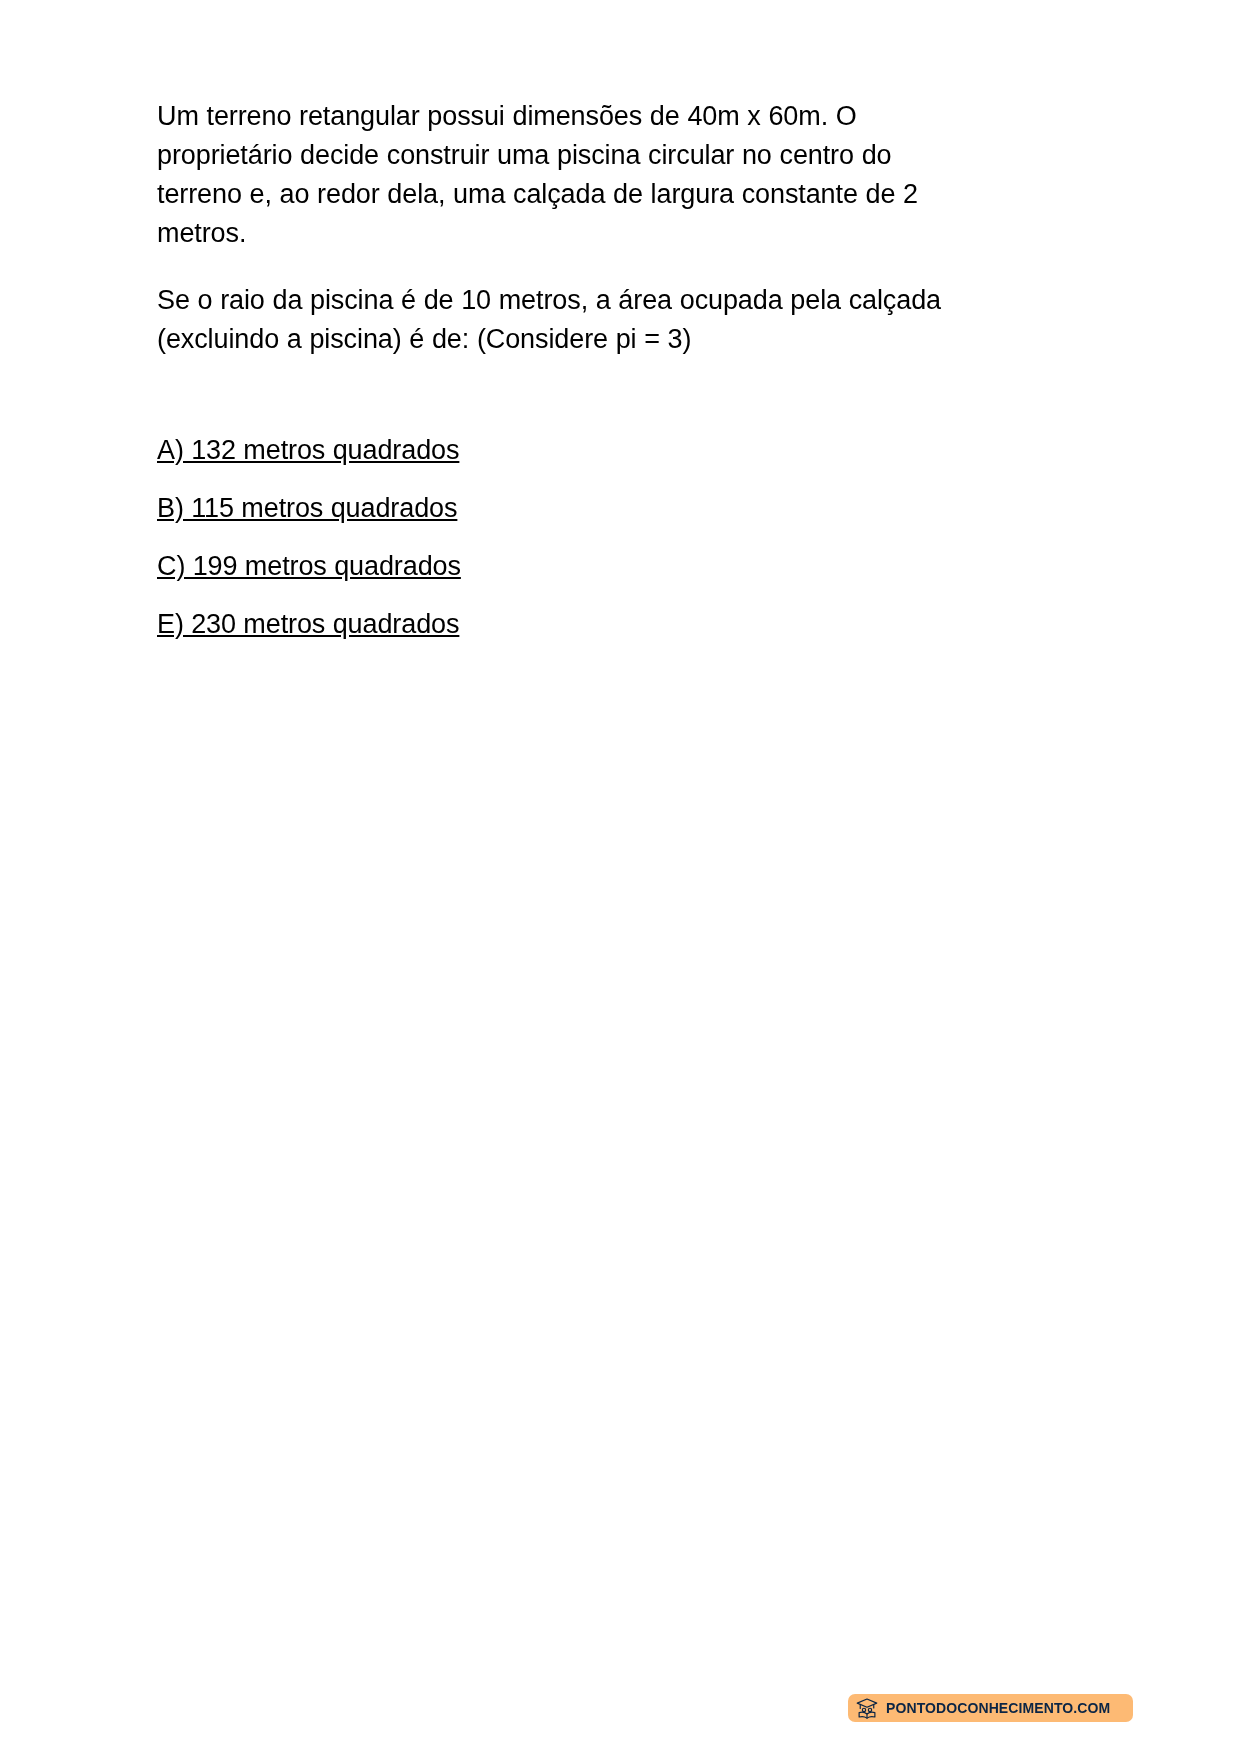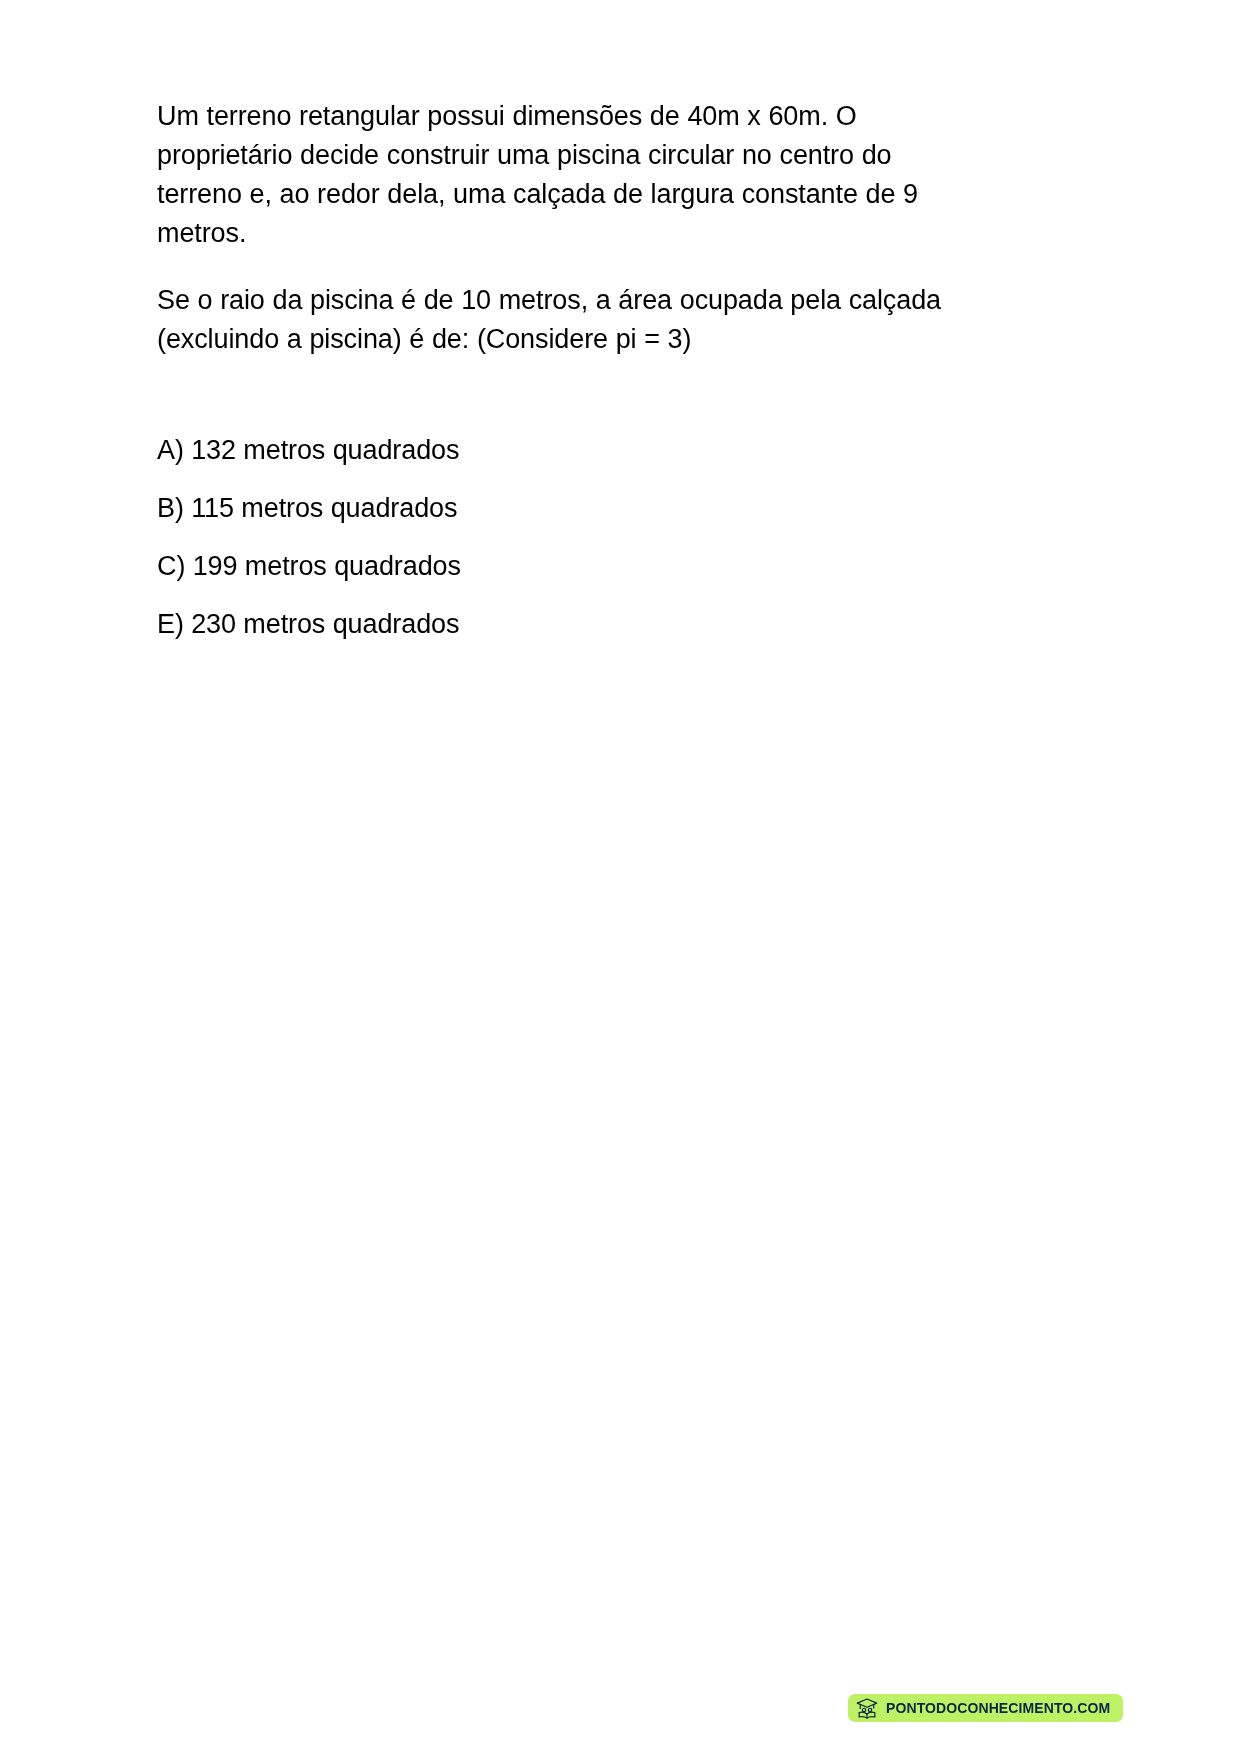--- a/index.html
+++ b/index.html
@@ -60,32 +60,33 @@
     margin-top: 72px;
     list-style: none;
     padding: 0;
   }
 
   .option {
     font-size: 27px;
     line-height: 39px;
     margin: 0 0 19px 0;
     letter-spacing: -0.1px;
+    text-decoration: underline;
   }
 
   .watermark {
     position: absolute;
     left: 848px;
     top: 1694px;
     display: flex;
     align-items: center;
     gap: 7px;
-    background: #bef264;
+    background: #fdba74;
     border-radius: 7px;
-    padding: 4px 13px 4px 7px;
+    padding: 4px 23px 4px 7px;
     height: 28px;
     box-sizing: border-box;
   }
 
   .watermark-icon {
     width: 24px;
     height: 24px;
     display: block;
     flex: 0 0 auto;
   }
@@ -100,21 +101,21 @@
   }
 </style>
 </head>
 <body>
 
 <div class="page">
 
   <div class="content">
 
 
-    <p class="statement statement-1">Um terreno retangular possui dimensões de 40m x 60m. O proprietário decide construir uma piscina circular no centro do terreno e, ao redor dela, uma calçada de largura constante de 9 metros.</p>
+    <p class="statement statement-1">Um terreno retangular possui dimensões de 40m x 60m. O proprietário decide construir uma piscina circular no centro do terreno e, ao redor dela, uma calçada de largura constante de 2 metros.</p>
 
     <p class="statement statement-2">Se o raio da piscina é de 10 metros, a área ocupada pela calçada (excluindo a piscina) é de: (Considere pi = 3)</p>
 
     <ul class="options">
       <li class="option">A) 132 metros quadrados</li>
       <li class="option">B) 115 metros quadrados</li>
       <li class="option">C) 199 metros quadrados</li>
       <li class="option">E) 230 metros quadrados</li>
     </ul>
 

